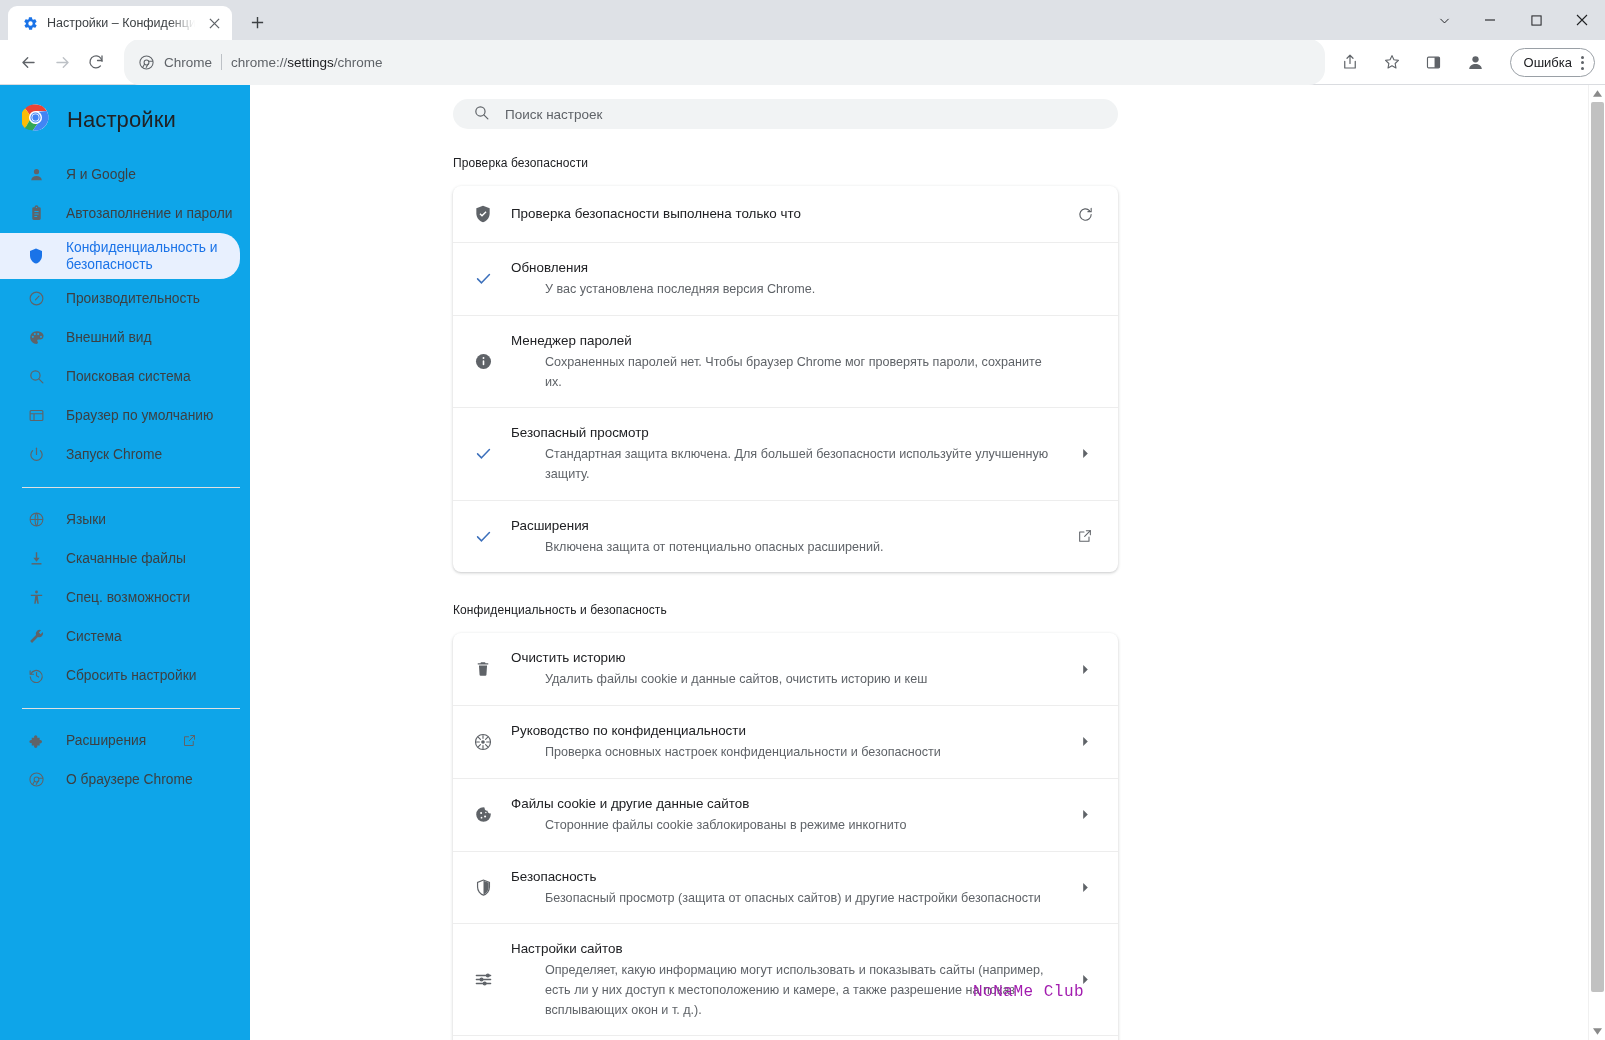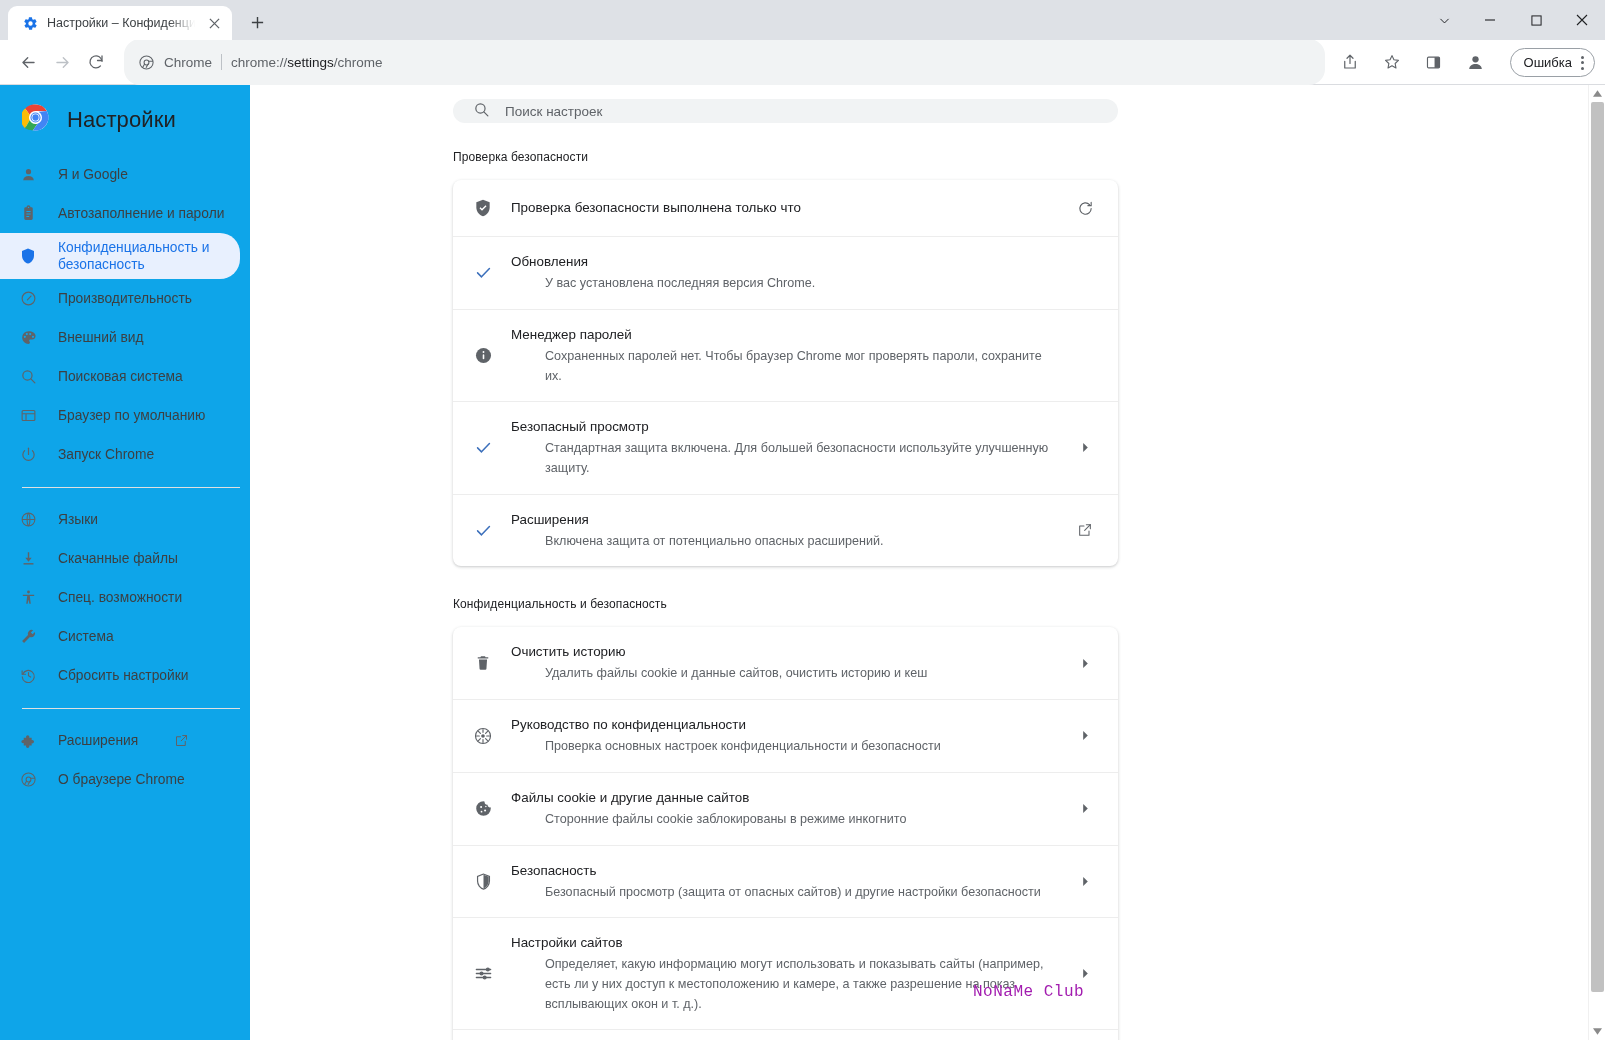--- a/index.html
+++ b/index.html
@@ -133,21 +133,21 @@
     display: flex; align-items: center;
     gap: 18px;
     padding: 17px 0 20px 22px;
   }
   .brand-title { font-size: 22px; color: #202124; font-weight: 400; letter-spacing: .1px; }
   .nav-list { display: flex; flex-direction: column; }
   .nav-item {
     display: flex; align-items: center;
     gap: 20px;
     height: 39px;
-    padding-left: 18px;
+    padding-left: 26px;
     color: #3c4043;
     font-size: 13.8px;
     border-radius: 0 20px 20px 0;
     margin-right: 10px;
   }
   .nav-item .nav-ico { width: 20px; height: 20px; flex: none; display: flex; align-items: center; justify-content: center; color: #5f6368; }
   .nav-item.two-line { height: 46px; }
   .nav-item.active { background: #e8f0fe; color: #1a73e8; font-weight: 500; }
   .nav-item.active .nav-ico { color: #1a73e8; }
   .nav-label { line-height: 1.25; }
@@ -158,21 +158,21 @@
   .main {
     flex: 1;
     position: relative;
     overflow: hidden;
     background: #fff;
   }
   .search-row { padding: 14px 0 0 0; display: flex; }
   .search-box {
     margin-left: 203px;
     width: 665px;
-    height: 24px;
+    height: 30px;
     background: #f1f3f4;
     border-radius: 19px;
     display: flex; align-items: center;
     gap: 15px;
     padding-left: 20px;
   }
   .search-ph { font-size: 13.5px; color: #5f6368; }
 
   .pane { padding: 27px 0 0 203px; }
   .section-title {

